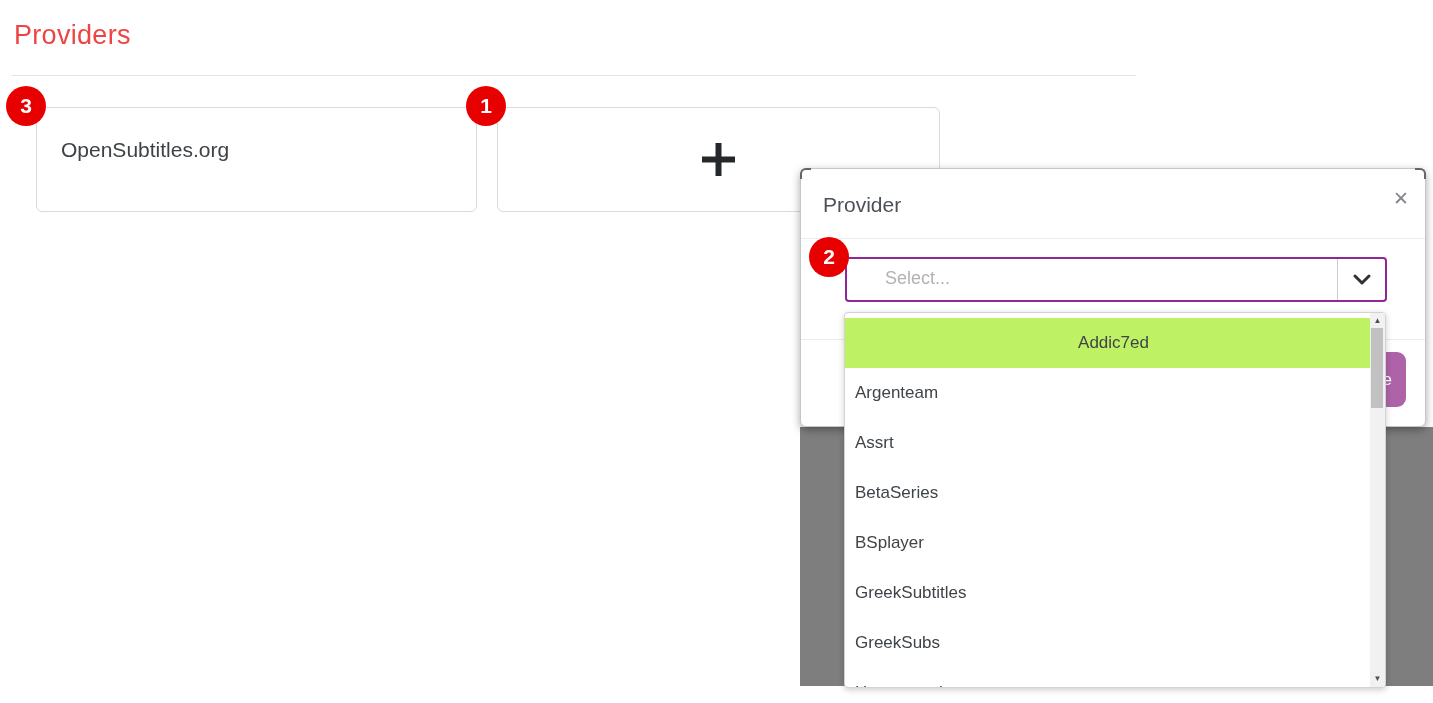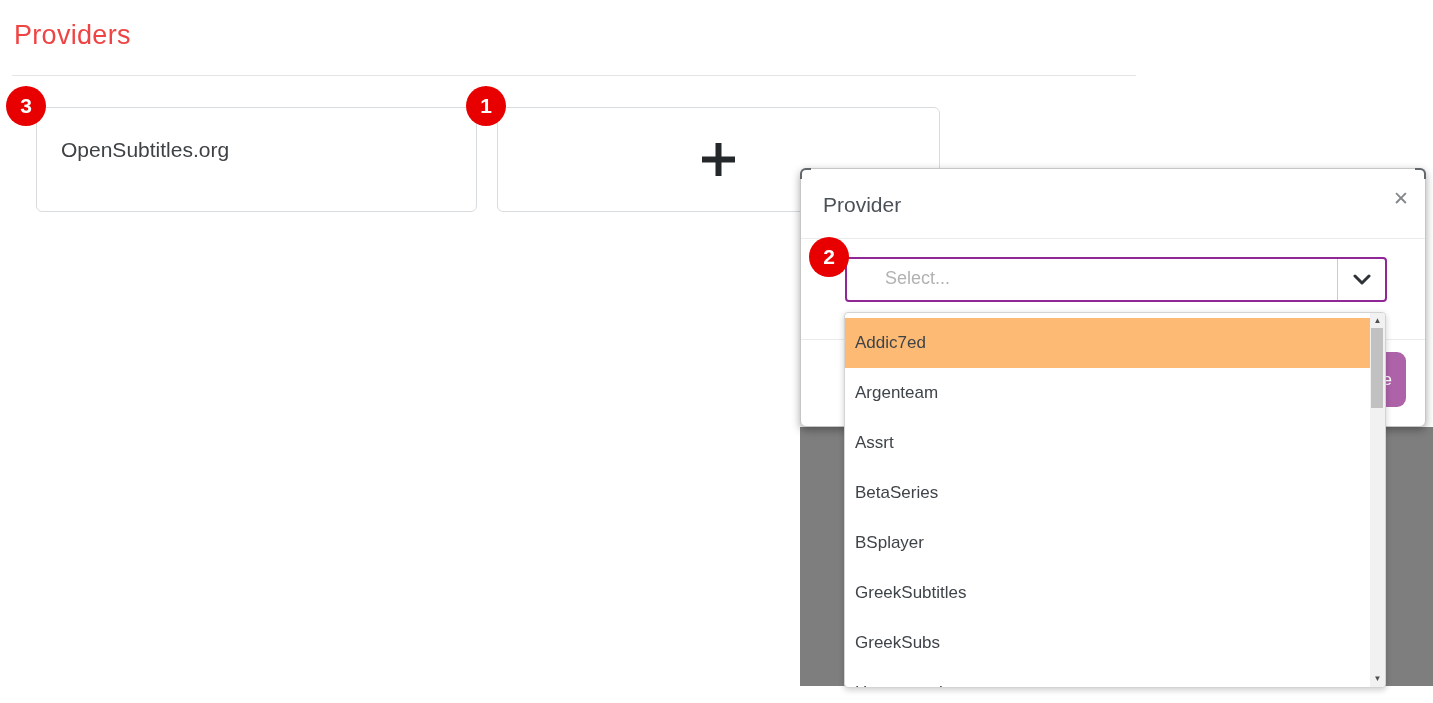--- a/index.html
+++ b/index.html
@@ -56,21 +56,21 @@
 
   
   .dropdown {
     left:844px; top:312px; width:542px; height:376px; background:#fff;
     border:1px solid #d3d3d3; border-radius:4px;
     box-shadow:0 2px 6px rgba(0,0,0,.2);
     overflow:hidden; z-index:30; padding-top:5px;
   }
   .option { height:50px; line-height:50px; padding-left:10px; font-size:17px; color:#3f4449; cursor:pointer;
             width:527px; white-space:nowrap; }
-  .option.highlighted { background:#fdba74; }
+  .option.highlighted { background:#bef264;text-align:center; }
 
   .scrollbar { position:absolute; right:0; top:0; bottom:0; width:15px; background:#f1f1f1; z-index:2; }
   .scroll-arrow { position:absolute; left:0; width:15px; height:14px; font-size:8px; color:#4f4f4f;
                   text-align:center; line-height:14px; cursor:pointer; }
   .scroll-arrow.up { top:1px; }
   .scroll-arrow.down { bottom:1px; }
   .scroll-thumb { position:absolute; left:1px; top:15px; width:12px; height:80px; background:#c1c1c1; cursor:pointer; }
 
   
   .badge { width:40px; height:40px; border-radius:50%; background:#e80000; color:#fff;

